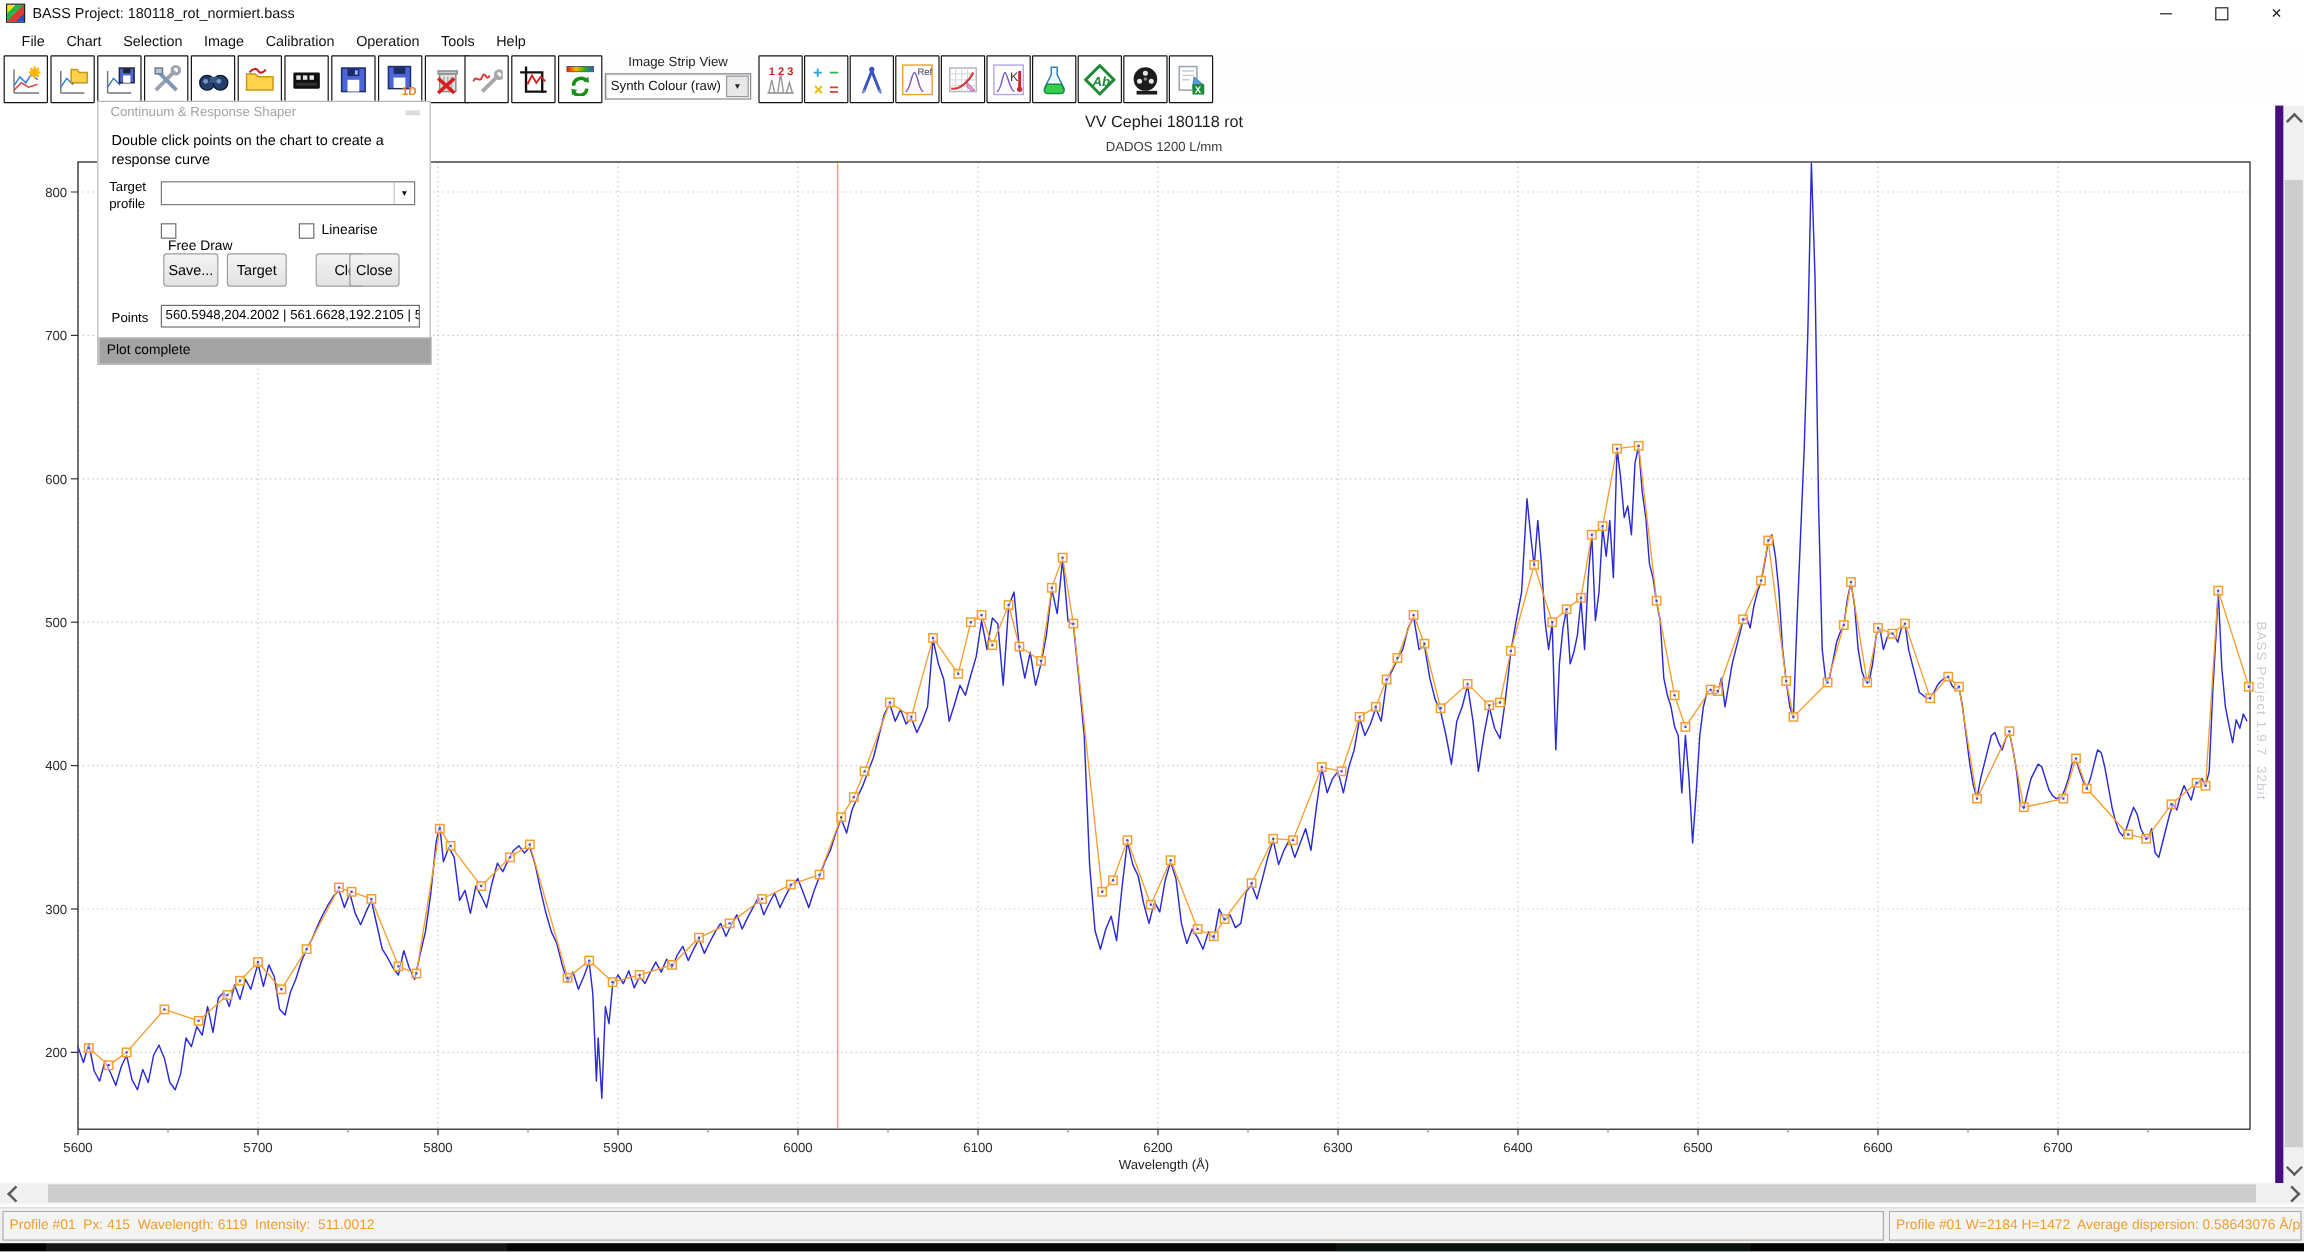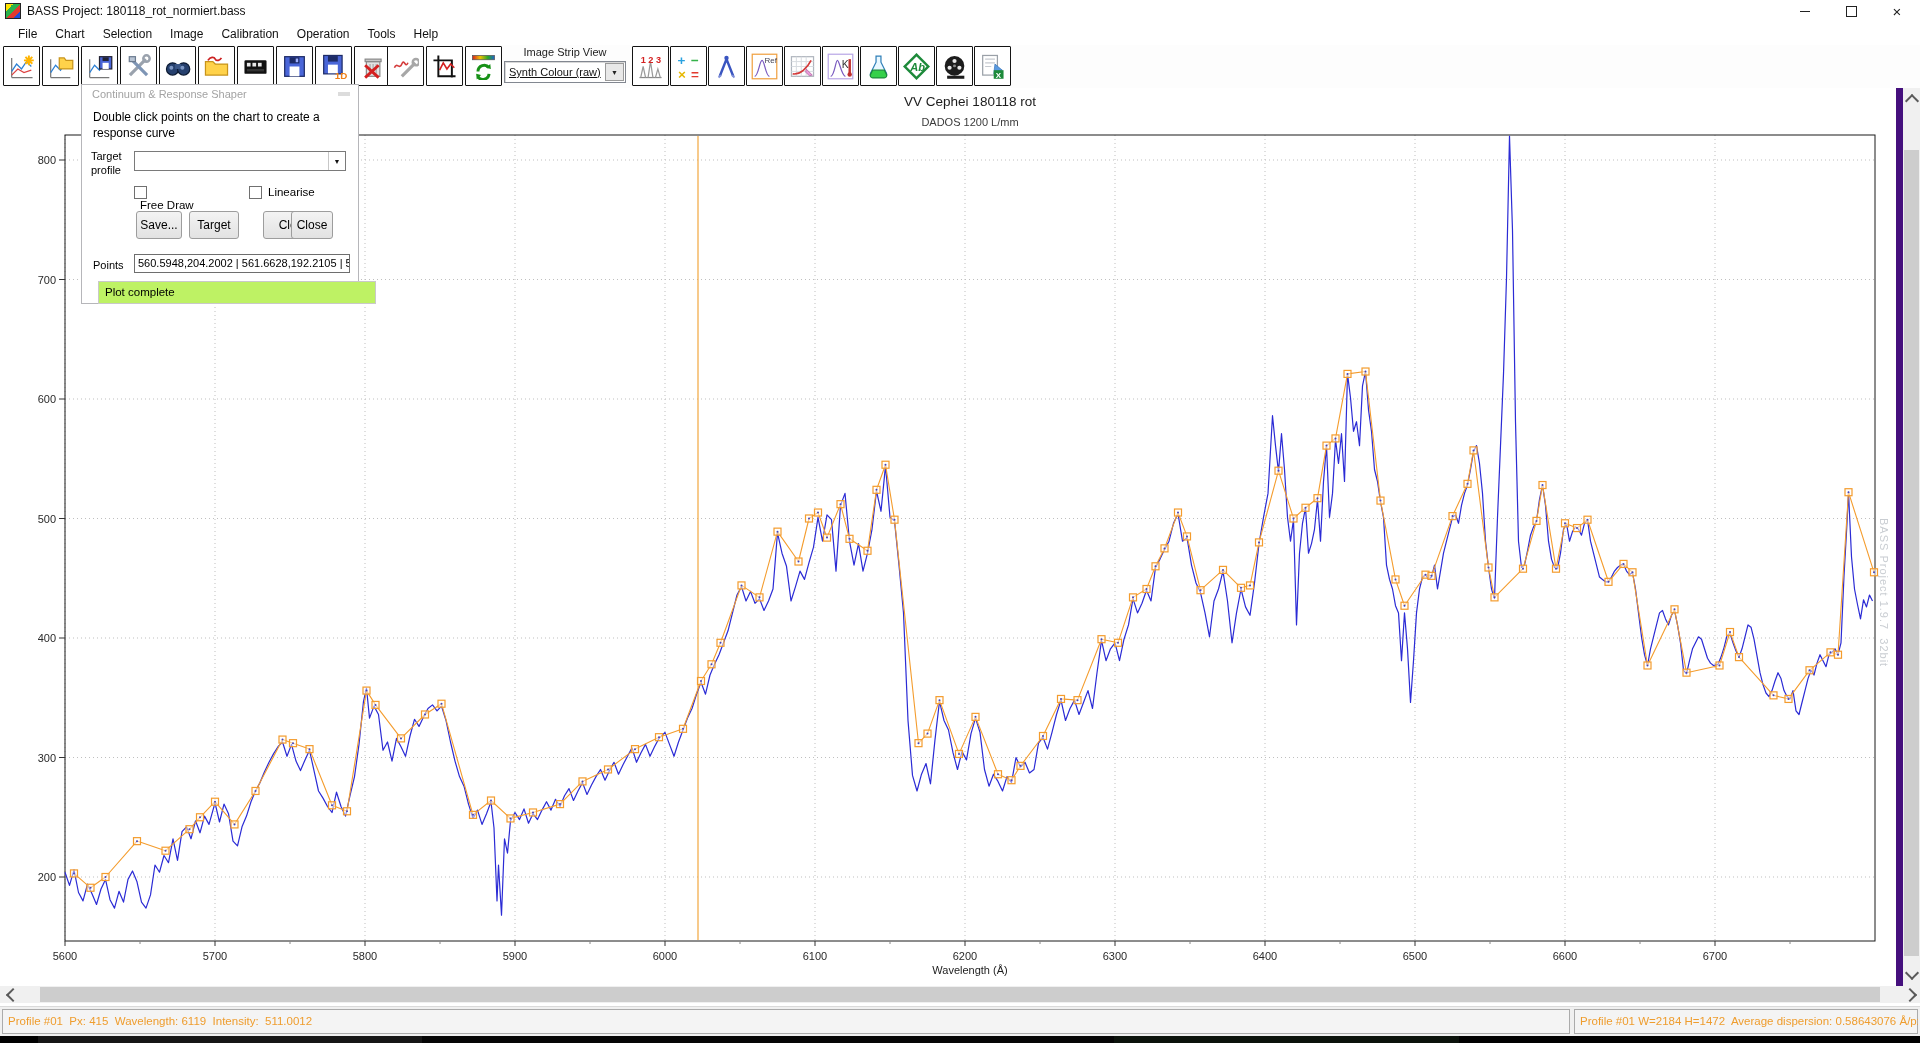--- a/index.html
+++ b/index.html
@@ -21,21 +21,21 @@
   
   .toolbar{position:absolute;left:0;top:45px;width:1920px;height:43px;background:#fdfdfd;}
   .tb-group{position:absolute;top:1px;display:flex;gap:2px;}
   .tb-btn{width:37px;height:40px;background:#fff;border:1.5px solid #141414;border-radius:1px;
           display:flex;align-items:center;justify-content:center;box-sizing:border-box;}
   .tb-btn svg{width:27px;height:27px;}
   .stripview{position:absolute;left:504px;top:0;width:122px;height:43px;}
   .sv-label{font-size:11px;color:#222;text-align:center;height:14px;line-height:14px;}
   .sv-combo{height:20px;margin-top:2px;background:#fff;border:1px solid #828790;display:flex;align-items:center;
             box-shadow:inset 1px 1px 0 #d8d8d8;}
-  .sv-combo .sv-val{flex:1;font-size:11px;color:#111;padding-left:4px;white-space:nowrap;overflow:hidden;text-decoration:underline;}
+  .sv-combo .sv-val{flex:1;font-size:11px;color:#111;padding-left:4px;white-space:nowrap;overflow:hidden;}
   .sv-btn{width:17px;height:16px;margin-right:1px;background:#e8e8e8;border:1px solid #9a9a9a;
           display:flex;align-items:center;justify-content:center;font-size:7px;color:#222;}
   
   .chartwrap{position:absolute;left:0;top:88px;width:1896px;height:920px;background:#fff;}
   .sidetext{position:absolute;left:1874px;top:430px;width:16px;height:260px;writing-mode:vertical-rl;
             font-size:11px;color:#c9cdd2;letter-spacing:1px;white-space:pre;}
   
   .dialog{position:absolute;left:81px;top:84px;width:278px;height:220px;background:#fff;
           border:1px solid #b6b6ba;box-sizing:border-box;z-index:30;font-size:12px;}
   .dlg-title{position:absolute;left:10px;top:3px;font-size:11px;color:#a3a3a3;}
@@ -48,22 +48,22 @@
   .dlg-combo .drop{width:16px;height:100%;border-left:1px solid #c7c7c7;display:flex;align-items:center;justify-content:center;font-size:7px;color:#111;}
   .chk-row{position:absolute;left:52px;top:101px;display:flex;}
   .chkbox{width:13px;height:13px;background:#fff;border:1px solid #707070;box-sizing:border-box;}
   .chklabel{font-size:11.5px;color:#000;margin-left:6px;margin-right:0;}
   .dlg-btn{position:absolute;top:126px;height:28px;background:linear-gradient(#f3f3f3,#e2e2e2);
            border:1px solid #9d9d9d;border-radius:3px;font-size:12px;color:#000;
            display:flex;align-items:center;justify-content:center;box-sizing:border-box;}
   .dlg-points-label{position:absolute;left:11px;top:174px;font-size:11px;color:#000;}
   .dlg-points{position:absolute;left:52px;top:169px;width:216px;height:19px;background:#fff;border:1px solid #6e6e6e;
               box-sizing:border-box;font-size:11px;color:#000;line-height:17px;padding-left:3px;white-space:nowrap;overflow:hidden;}
-  .dlg-status{position:absolute;left:16px;top:196px;width:278px;height:23px;border:1px solid #c9c9c9;
-              box-sizing:border-box;font-size:11.5px;color:#000;line-height:21px;padding-left:6px;background:#bef264;}
+  .dlg-status{position:absolute;left:0px;top:196px;width:278px;height:23px;border:1px solid #c9c9c9;
+              box-sizing:border-box;font-size:11.5px;color:#000;line-height:21px;padding-left:6px;background:#a3a3a3;}
   
   .purplestrip{position:absolute;left:1896px;top:88px;width:7px;height:898px;background:#45107d;}
   .vscroll{position:absolute;left:1903px;top:88px;width:17px;height:898px;background:#f0f0f0;}
   .vthumb{position:absolute;left:1px;top:62px;width:15px;height:806px;background:#cdcdcd;}
   .hscroll{position:absolute;left:0;top:986px;width:1920px;height:17px;background:#f0f0f0;}
   .hthumb{position:absolute;left:40px;top:1px;width:1840px;height:15px;background:#cdcdcd;}
   .chev{position:absolute;width:8px;height:8px;border:solid #5a5a5a;border-width:0 2px 2px 0;}
   .chev-up{left:1907px;top:96px;transform:rotate(-135deg);}
   .chev-down{left:1907px;top:968px;transform:rotate(45deg);}
   .chev-left{left:8px;top:990px;transform:rotate(135deg);}

